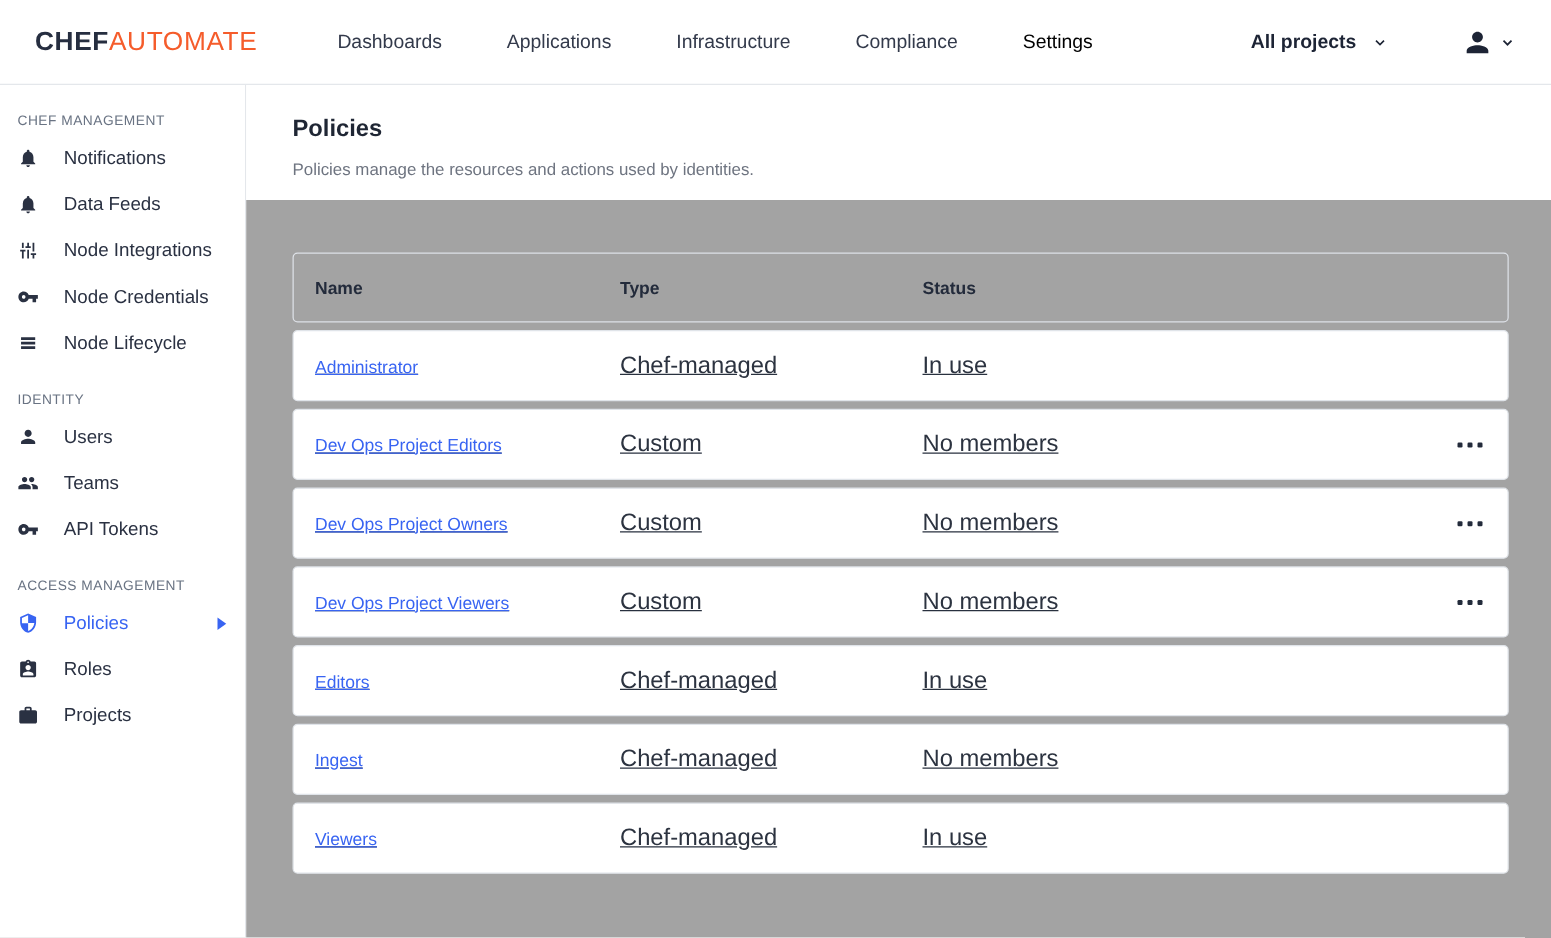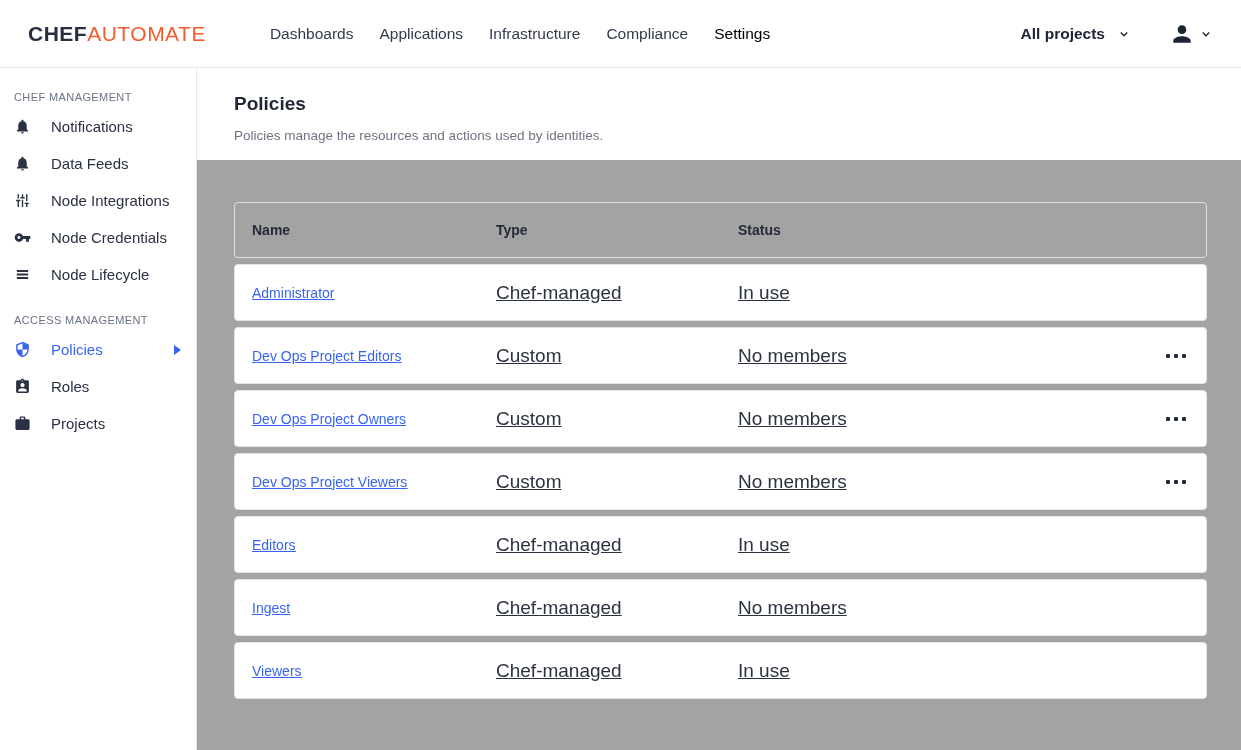--- a/index.html
+++ b/index.html
@@ -5,24 +5,24 @@
   * { margin: 0; padding: 0; box-sizing: border-box; }
   html, body { width: 1241px; height: 750px; overflow: hidden; background: #fff;
     font-family: "Liberation Sans", sans-serif; color: #29313f; }
 
   
   .topnav { height: 68px; display: flex; align-items: center; padding: 0 28px;
     background: #fff; border-bottom: 1px solid #e4e7eb; }
   .logo { font-size: 21px; letter-spacing: 0.5px; white-space: nowrap; cursor: default; }
   .logo-chef { font-weight: 800; color: #262e40; }
   .logo-automate { font-weight: 500; color: #f55c2b; margin-top: 11px; }
-  .mainnav { display: flex; gap: 26px; margin-left: 64px; }
+  .mainnav { display: flex; gap: 52px; margin-left: 64px; }
   .nav-link { font-size: 15.5px; color: #333a4b; text-decoration: none; cursor: pointer; }
   .nav-link.active { color: #000000; }
-  .nav-right { margin-left: auto; display: flex; align-items: center; gap: 38px; }
+  .nav-right { margin-left: auto; display: flex; align-items: center; gap: 58px; }
   .projects-dd { display: flex; align-items: center; gap: 12px; cursor: pointer;
     font-size: 15.5px; font-weight: 700; color: #1d2435; }
   .user-menu { display: flex; align-items: center; gap: 4px; cursor: pointer; color: #1d2435; }
   .icn { display: inline-block; vertical-align: middle; fill: currentColor; }
   .chev { width: 14px; height: 14px; stroke: #1d2435; }
 
   
   .page-body { display: flex; height: 682px; }
   .sidebar { width: 197px; flex: 0 0 197px; background: #fff;
     border-right: 1px solid #e4e7eb; padding-top: 2px; }
@@ -120,20 +120,41 @@
           <span>Node Credentials</span>
         </div>
         <div class="side-item">
           <svg class="icn" viewBox="0 0 24 24">
             <path d="M4 5.5h16v3H4zM4 10.5h16v3H4zM4 15.5h16v3H4z"></path>
           </svg>
           <span>Node Lifecycle</span>
         </div>
       </div>
       <div class="side-section">
+        <div class="side-title">IDENTITY</div>
+        <div class="side-item">
+          <svg class="icn" viewBox="0 0 24 24">
+            <path d="M12 12c2.21 0 4-1.79 4-4s-1.79-4-4-4-4 1.79-4 4 1.79 4 4 4zm0 2c-2.67 0-8 1.34-8 4v2h16v-2c0-2.66-5.33-4-8-4z"></path>
+          </svg>
+          <span>Users</span>
+        </div>
+        <div class="side-item">
+          <svg class="icn" viewBox="0 0 24 24">
+            <path d="M16 11c1.66 0 2.99-1.34 2.99-3S17.66 5 16 5c-1.66 0-3 1.34-3 3s1.34 3 3 3zm-8 0c1.66 0 2.99-1.34 2.99-3S9.66 5 8 5C6.34 5 5 6.34 5 8s1.34 3 3 3zm0 2c-2.33 0-7 1.17-7 3.5V19h14v-2.5c0-2.33-4.67-3.5-7-3.5zm8 0c-.29 0-.62.02-.97.05 1.16.84 1.97 1.97 1.97 3.45V19h6v-2.5c0-2.33-4.67-3.5-7-3.5z"></path>
+          </svg>
+          <span>Teams</span>
+        </div>
+        <div class="side-item">
+          <svg class="icn" viewBox="0 0 24 24">
+            <path d="M12.65 10C11.83 7.67 9.61 6 7 6c-3.31 0-6 2.69-6 6s2.69 6 6 6c2.61 0 4.83-1.67 5.65-4H17v4h4v-4h2v-4H12.65zM7 14c-1.1 0-2-.9-2-2s.9-2 2-2 2 .9 2 2-.9 2-2 2z"></path>
+          </svg>
+          <span>API Tokens</span>
+        </div>
+      </div>
+      <div class="side-section">
         <div class="side-title">ACCESS MANAGEMENT</div>
         <div class="side-item active">
           <svg class="icn" viewBox="0 0 24 24">
             <path d="M12 1L3 5v6c0 5.55 3.84 10.74 9 12 5.16-1.26 9-6.45 9-12V5l-9-4zm0 10.99h7c-.53 4.12-3.28 7.79-7 8.94V12H5V6.3l7-3.11v8.8z"></path>
           </svg>
           <span>Policies</span>
           <span class="expander"></span>
         </div>
         <div class="side-item">
           <svg class="icn" viewBox="0 0 24 24">

